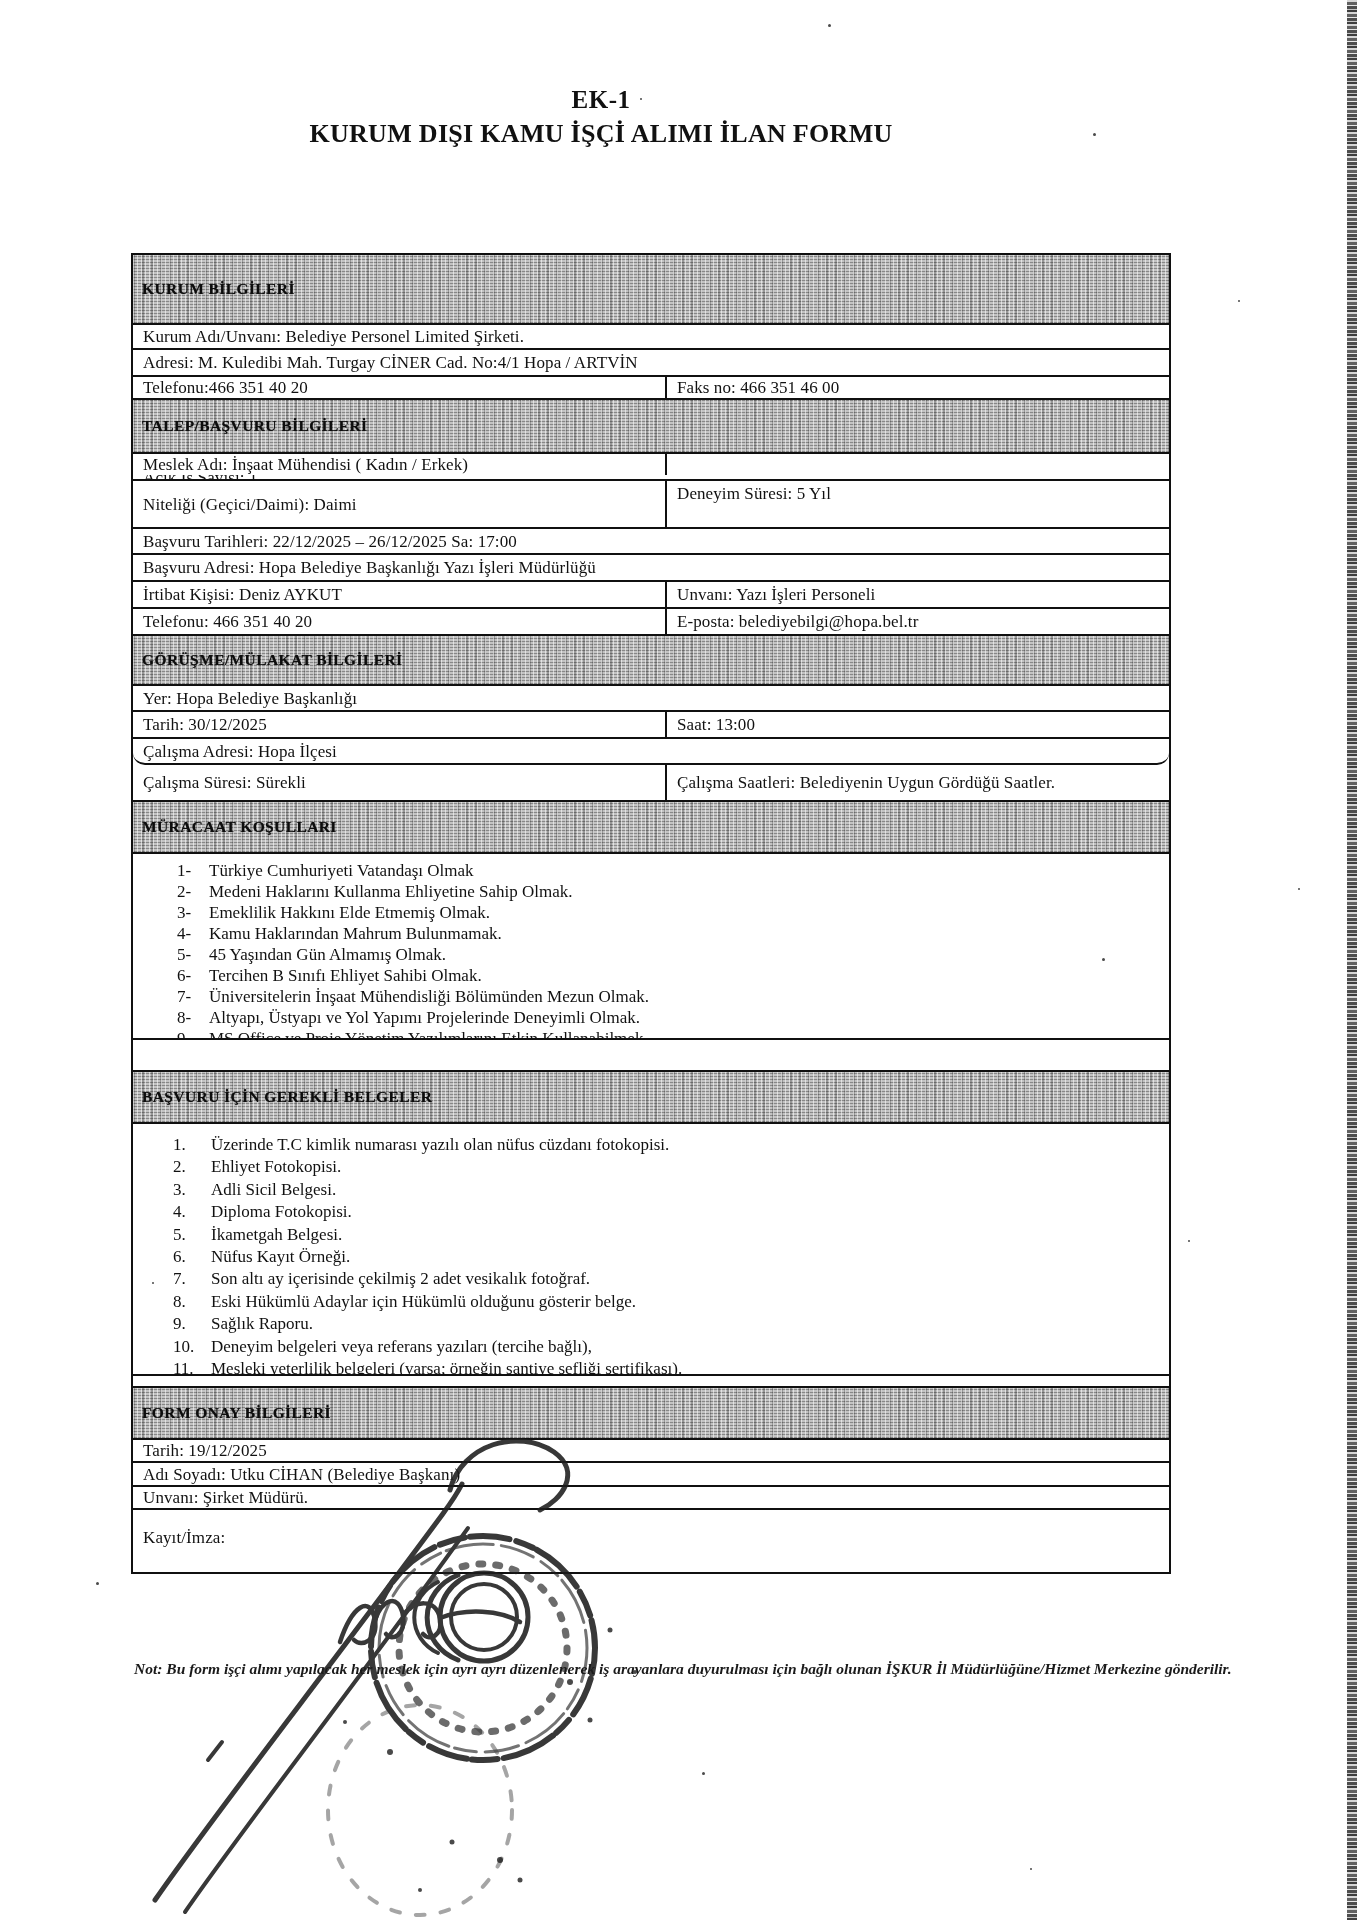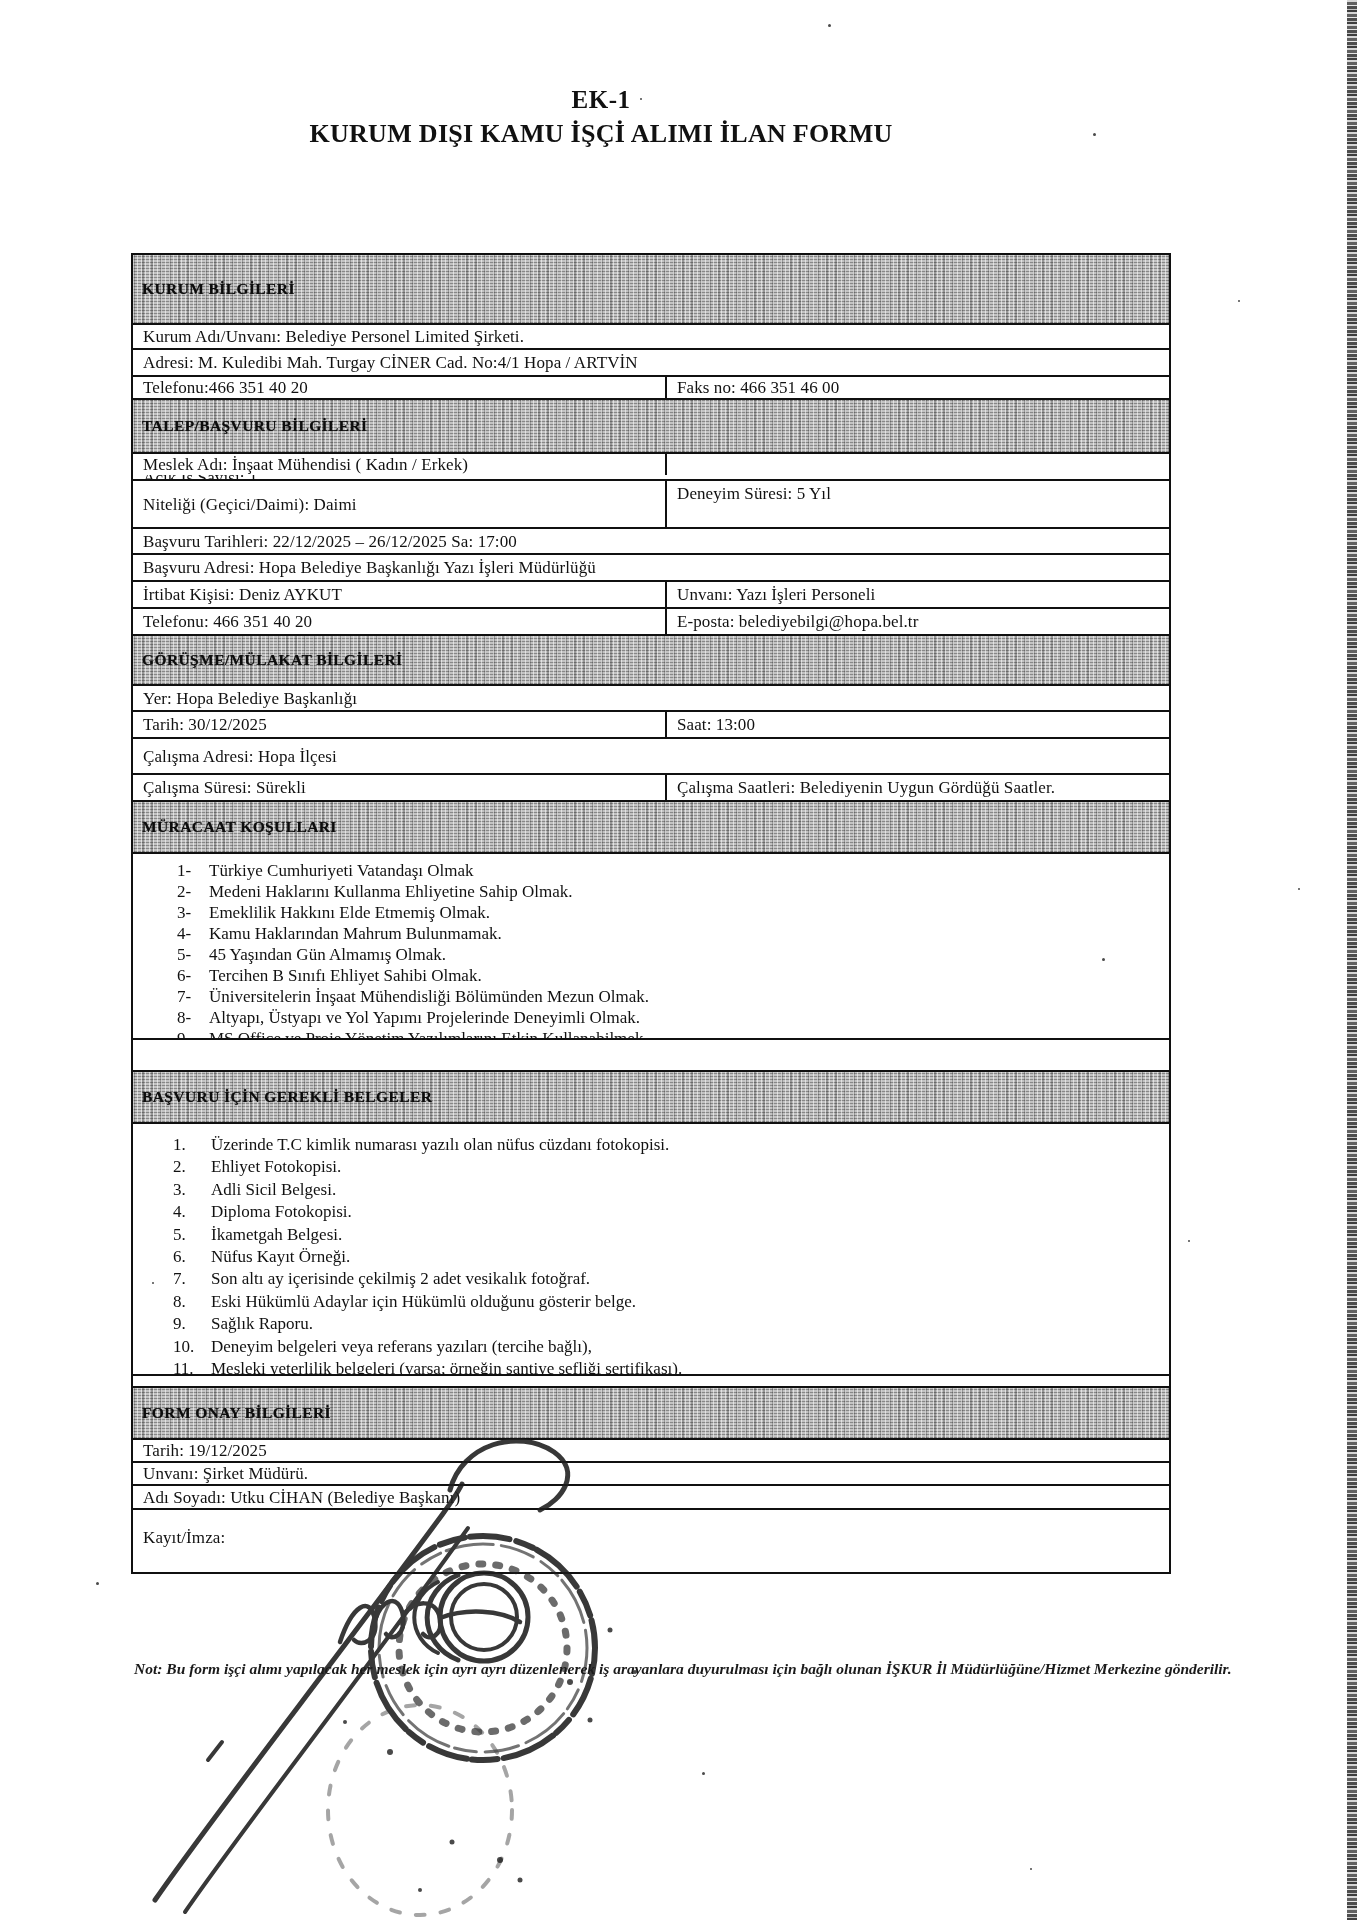--- a/index.html
+++ b/index.html
@@ -99,22 +99,22 @@
 
   <div class="trow hatch" style="height:50px;">
     <span class="sec-label">GÖRÜŞME/MÜLAKAT BİLGİLERİ</span>
   </div>
   <div class="trow cell vcenter" style="height:26px;">Yer: Hopa Belediye Başkanlığı</div>
   <div class="trow split" style="height:27px;">
     <div class="left cell vcenter">Tarih: 30/12/2025</div>
     <div class="right cell vcenter">Saat: 13:00</div>
   </div>
 
-  <div class="trow cell vcenter" style="height:36px;">Çalışma Adresi: Hopa İlçesi</div>
-  <div class="trow split" style="height:27px;">
+  <div class="trow cell vcenter" style="height:26px;border-radius:12px;">Çalışma Adresi: Hopa İlçesi</div>
+  <div class="trow split" style="height:37px;">
     <div class="left cell vcenter">Çalışma Süresi: Sürekli</div>
     <div class="right cell vcenter">Çalışma Saatleri: Belediyenin Uygun Gördüğü Saatler.</div>
   </div>
 
   <div class="trow hatch" style="height:52px;">
     <span class="sec-label">MÜRACAAT KOŞULLARI</span>
   </div>
   <div class="trow list" style="height:186px;">
     <div class="li">
         <span class="num">1-</span>
@@ -203,22 +203,22 @@
         <span class="num">11.</span>
         <span class="txt">Mesleki yeterlilik belgeleri (varsa; örneğin şantiye şefliği sertifikası).</span>
       </div>
   </div>
   <div class="trow spacer" style="height:12px;"></div>
 
   <div class="trow hatch" style="height:52px;">
     <span class="sec-label">FORM ONAY BİLGİLERİ</span>
   </div>
   <div class="trow cell vcenter" style="height:23px;">Tarih: 19/12/2025</div>
+  <div class="trow cell vcenter" style="height:24px;">Adı Soyadı: Utku CİHAN (Belediye Başkanı)</div>
   <div class="trow cell vcenter" style="height:23px;">Unvanı: Şirket Müdürü.</div>
-  <div class="trow cell vcenter" style="height:24px;">Adı Soyadı: Utku CİHAN (Belediye Başkanı)</div>
   <div class="trow cell" style="height:62px;padding-top:18px;">Kayıt/İmza:</div>
 </div>
 
 <div class="note">
   <span>Not:</span>
   <span>Bu form işçi alımı yapılacak her meslek için ayrı ayrı düzenlenerek iş arayanlara duyurulması için bağlı olunan İŞKUR İl Müdürlüğüne/Hizmet Merkezine gönderilir.</span>
 </div>
 
 <svg class="sig-layer" width="560" height="500" viewBox="0 0 560 500">
   <g stroke="#1d1d1d" fill="none" stroke-linecap="round" opacity="0.88">

